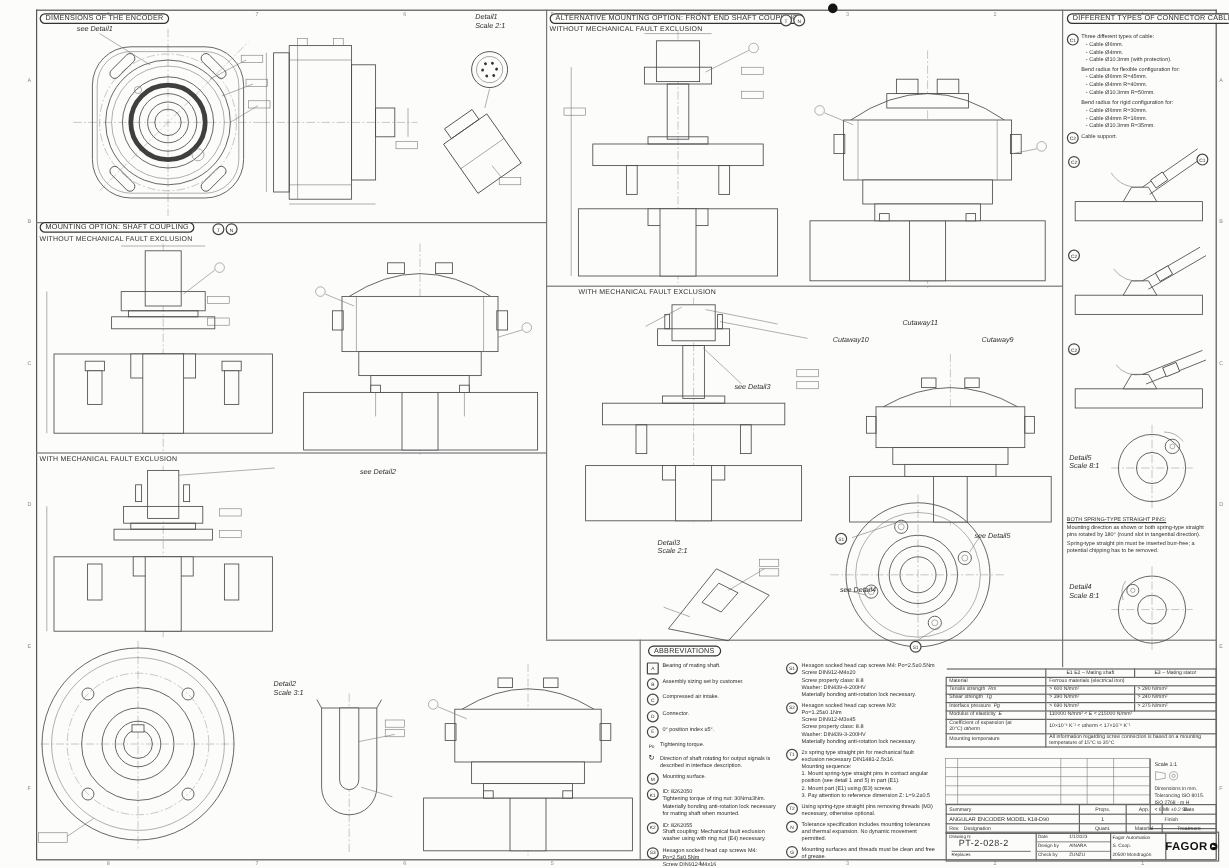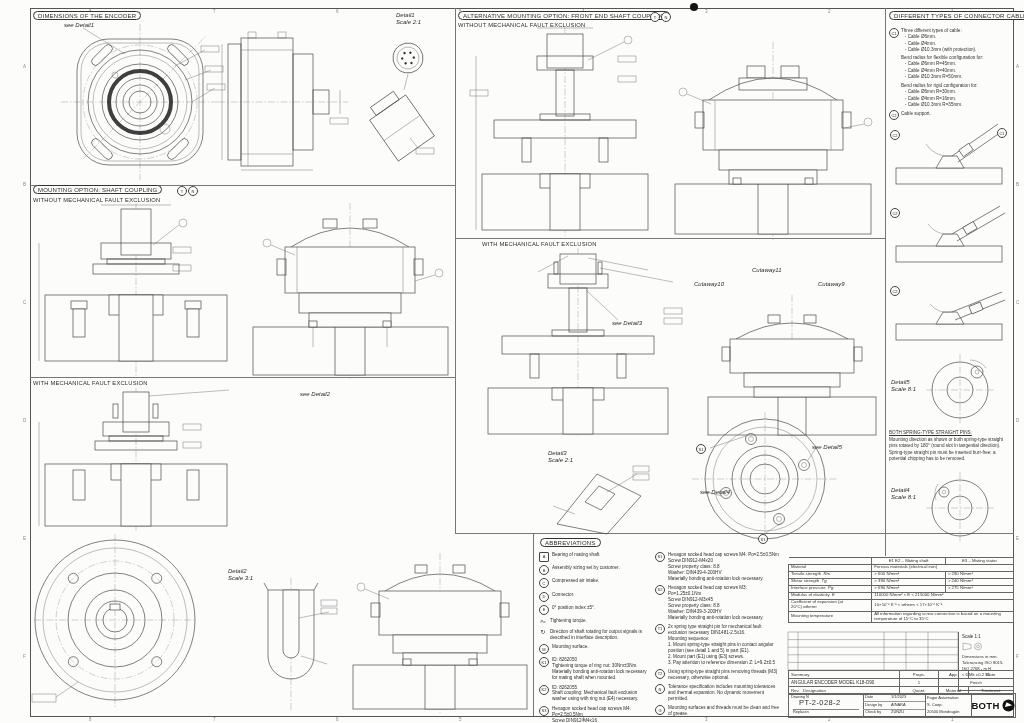--- a/index.html
+++ b/index.html
@@ -734,21 +734,21 @@
       <div class="lbl" style="left:28px;top:16px;font-size:3.9px">ZUNZU</div>
       <div class="frameline" style="left:0;top:7.4px;width:62px;height:.4px;background:#999"></div>
       <div class="frameline" style="left:0;top:14.8px;width:62px;height:.4px;background:#999"></div>
     </div>
     <div class="abs" style="left:136px;top:0;width:46px;height:23px;border-right:.5px solid #666">
       <div class="lbl" style="left:2px;top:2px;font-size:4px">Fagor Automation</div>
       <div class="lbl" style="left:2px;top:9px;font-size:4px">S. Coop.</div>
       <div class="lbl" style="left:2px;top:16px;font-size:4px">20500 Mondragón</div>
     </div>
     <div class="abs" style="left:182px;top:0;width:44px;height:23px;display:flex;align-items:center;justify-content:center;gap:2px">
-      <span style="font-weight:bold;font-size:9.5px;letter-spacing:.3px;color:#111">BOTH</span>
+      <span style="font-weight:bold;font-size:9.5px;letter-spacing:.3px;color:#111">FAGOR</span>
       <svg width="13" height="13" viewBox="0 0 14 14">
         <circle cx="7" cy="7" r="6.5" fill="#111"></circle>
         <path d="M3.2,8.6 L11,6.8 L4.8,3.6 Z" fill="#fff"></path>
       </svg>
     </div>
   </div>
 
 </div>
 
 </body></html>

